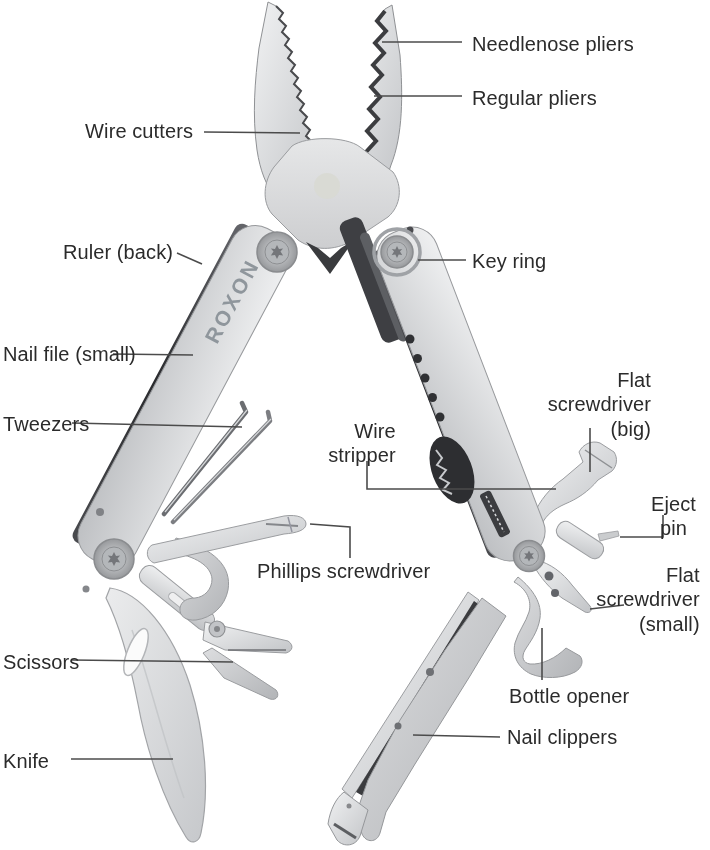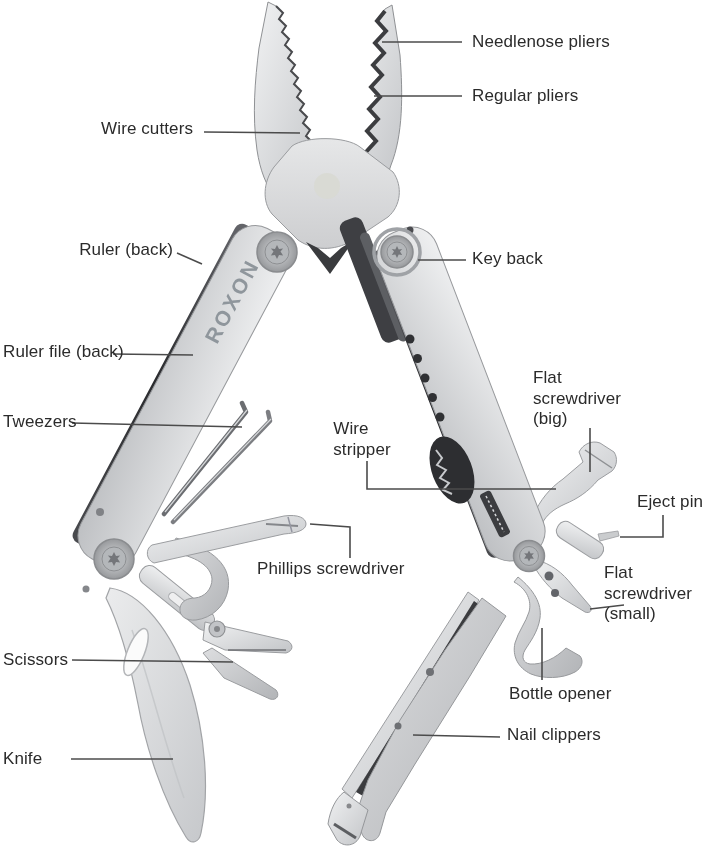--- a/index.html
+++ b/index.html
@@ -1,21 +1,21 @@
 <!DOCTYPE html>
 <html><head>
 <meta charset="utf-8">
 <style>
   html,body{margin:0;padding:0;background:#ffffff;}
   .stage{position:relative;width:710px;height:850px;background:#ffffff;overflow:hidden;
          font-family:"Liberation Sans",sans-serif;}
   .stage svg{position:absolute;left:0;top:0;}
-  .lbl{position:absolute;font-size:17px;line-height:1.22;color:#2b2b2b;
+  .lbl{position:absolute;font-size:20px;line-height:1.22;color:#2b2b2b;
        white-space:pre-line;letter-spacing:.1px;}
-  .lbl.center{text-align:left;transform:translateX(-50%);}
+  .lbl.center{text-align:right;transform:translateX(-50%);}
   .lbl.right{text-align:right;}
   #l-needlenose{left:472px;top:32px;}
   #l-regular{left:472px;top:86px;}
   #l-wirecutters{right:517px;top:119px;}
   #l-ruler{right:537px;top:240px;text-align:right;}
   #l-keyring{left:472px;top:249px;}
   #l-nailfile{left:3px;top:342px;}
   #l-tweezers{left:3px;top:412px;}
   #l-wirestripper{left:362px;top:419px;}
   #l-flatbig{left:592px;top:368px;}
@@ -205,22 +205,22 @@
     <line x1="542" y1="628" x2="542" y2="680"></line>
     <line x1="413" y1="735" x2="500" y2="737"></line>
     <line x1="71" y1="759" x2="173" y2="759"></line>
   </g>
 </svg>
 
 <div class="lbl" id="l-needlenose">Needlenose pliers</div>
 <div class="lbl" id="l-regular">Regular pliers</div>
 <div class="lbl right" id="l-wirecutters">Wire cutters</div>
 <div class="lbl right" id="l-ruler">Ruler (back)</div>
-<div class="lbl" id="l-keyring">Key back</div>
-<div class="lbl" id="l-nailfile">Ruler file (back)</div>
+<div class="lbl" id="l-keyring">Key ring</div>
+<div class="lbl" id="l-nailfile">Nail file (small)</div>
 <div class="lbl" id="l-tweezers">Tweezers</div>
 <div class="lbl center" id="l-wirestripper">Wire
 stripper</div>
 <div class="lbl center" id="l-flatbig">Flat screwdriver
 (big)</div>
 <div class="lbl" id="l-ejectpin">Eject pin</div>
 <div class="lbl" id="l-phillips">Phillips screwdriver</div>
 <div class="lbl center" id="l-flatsmall">Flat screwdriver
 (small)</div>
 <div class="lbl" id="l-scissors">Scissors</div>

